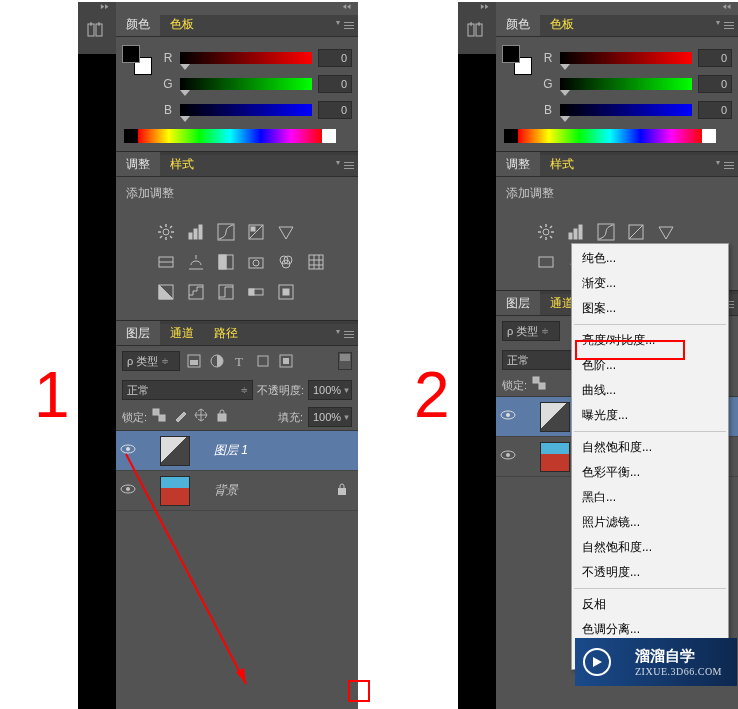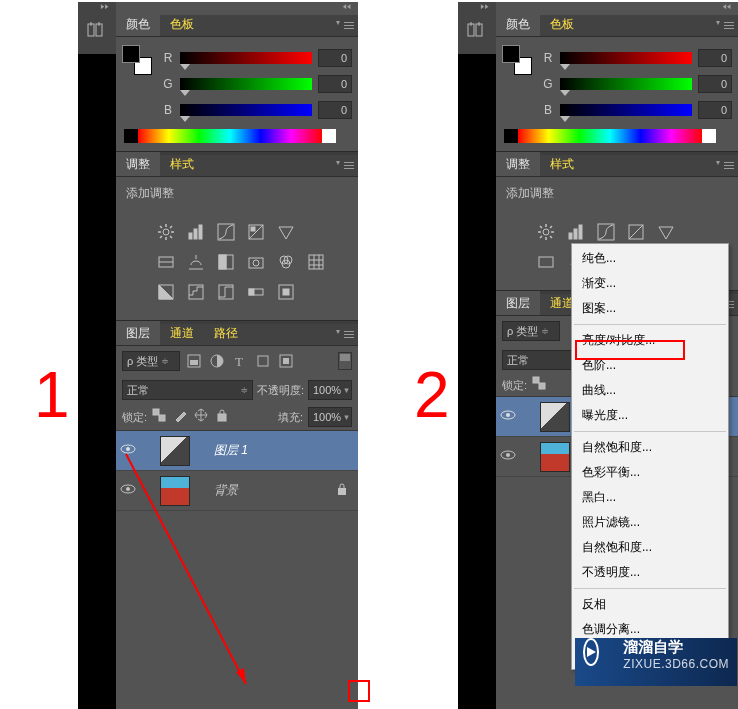--- a/index.html
+++ b/index.html
@@ -78,25 +78,25 @@
 
   .arrow-svg { position: absolute; left: 116px; top: 444px; pointer-events: none; }
 
   .side-dock { position: absolute; width: 38px; background: #444; top: 2px; height: 52px; }
   .dock1 { left: 78px; }
   .dock2 { left: 458px; }
   .dock-collapse { height: 13px; position: relative; }
   .dock-collapse::after { content: "►►"; position: absolute; right: 6px; top: 0; font-size: 8px; color: #a0a0a0; letter-spacing: -2px; transform: scaleX(0.7); }
   .dock-ic { height: 30px; display:flex; align-items:center; justify-content:center; }
 
-  .watermark { position: absolute; left: 575px; top: 638px; width: 162px; height: 48px; background: linear-gradient(to right, #1a4a8a, #0d2850); color: #fff; display: flex; align-items: flex-start; padding: 0 8px; gap: 24px; }
+  .watermark { position: absolute; left: 575px; top: 638px; width: 162px; height: 48px; background: linear-gradient(to right, #1a4a8a, #0d2850); color: #fff; display: flex; align-items: center; padding: 0 8px; gap: 24px; }
   .wm-play { width: 28px; height: 28px; border: 2px solid #fff; border-radius: 50%; display:flex; align-items:center; justify-content:center; }
   .wm-text { display:flex; flex-direction:column; }
   .wm-main { font-size: 15px; font-weight: bold; }
-  .wm-sub { font-size: 12px; opacity: 0.8; letter-spacing: 0.5px; }
+  .wm-sub { font-size: 10px; opacity: 0.8; letter-spacing: 0.5px; font-family: Liberation Serif, serif; }
 
   .black-strip { position: absolute; top: 15px; width: 38px; height: 694px; background: #000; }
   .bs1 { left: 78px; }
   .bs2 { left: 458px; }
 
   .divider { height: 4px; background: #3c3c3c; border-top: 1px solid #2a2a2a; }
 </style>
 </head>
 <body>
 

